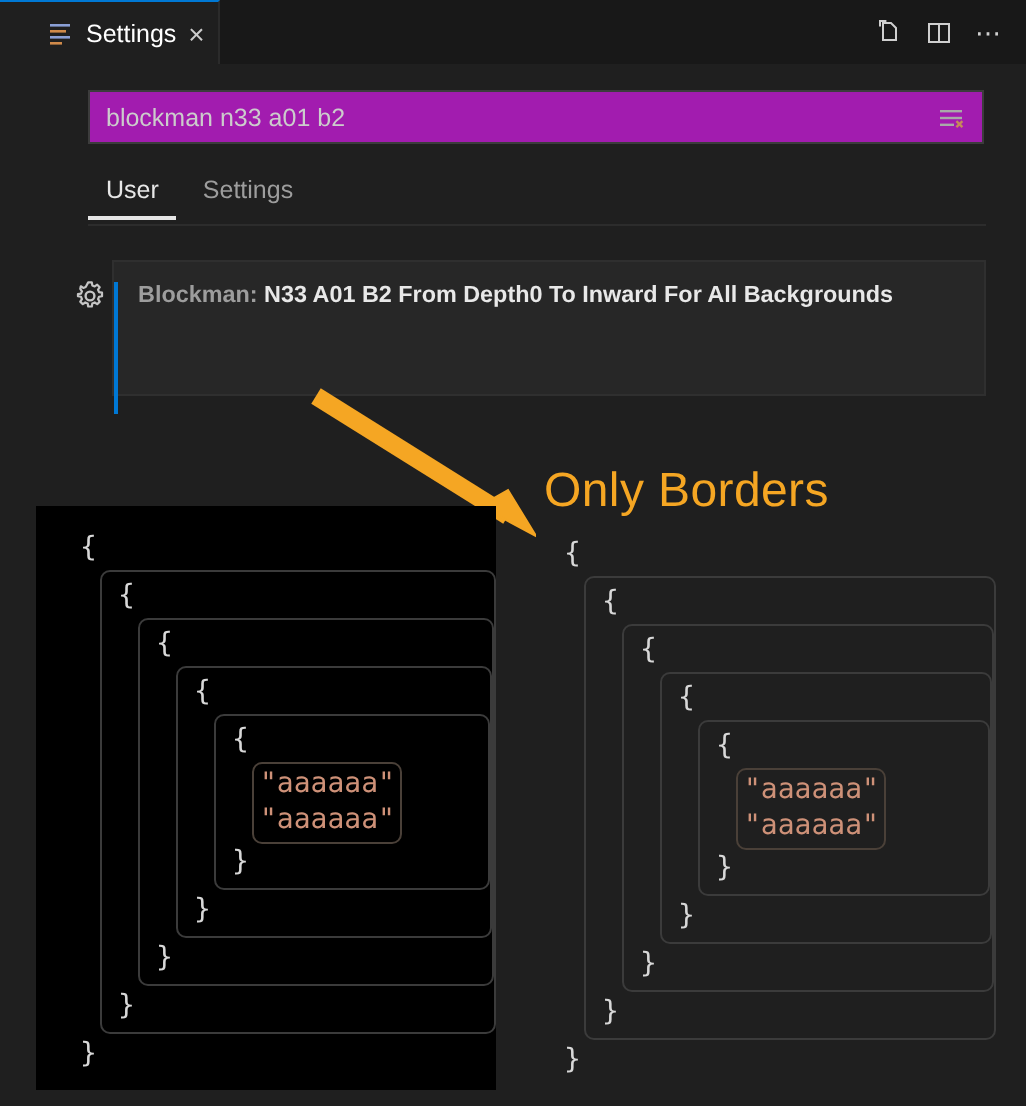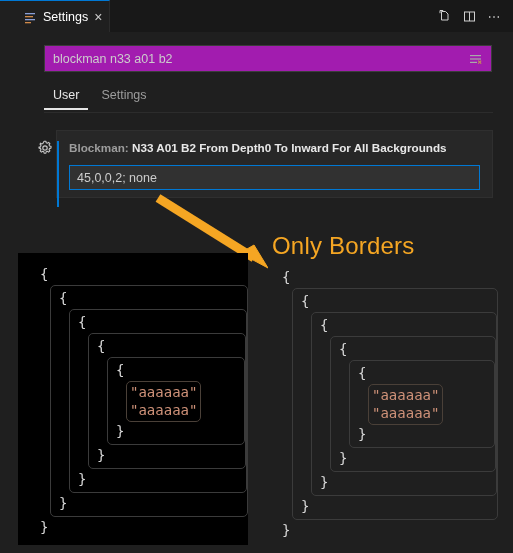--- a/index.html
+++ b/index.html
@@ -311,21 +311,20 @@
   </svg>
 </div>
 
 <div class="setting-block">
   <div class="setting-modbar"></div>
   <div class="setting-inner">
     <div class="setting-title">
       <span>Blockman:</span>
       <b>N33 A01 B2 From Depth0 To Inward For All Backgrounds</b>
     </div>
-    <div class="setting-input">45,0,0,2; none</div>
   </div>
 </div>
 
 <svg class="arrow-svg" viewBox="0 0 135 90">
   <g fill="#f5a623" stroke="#f5a623">
     <line x1="8" y1="8" x2="104" y2="68" stroke-width="9" stroke-linecap="butt"></line>
     <polygon points="118,78 90,63 104,55" stroke-width="1"></polygon>
   </g>
 </svg>
 

